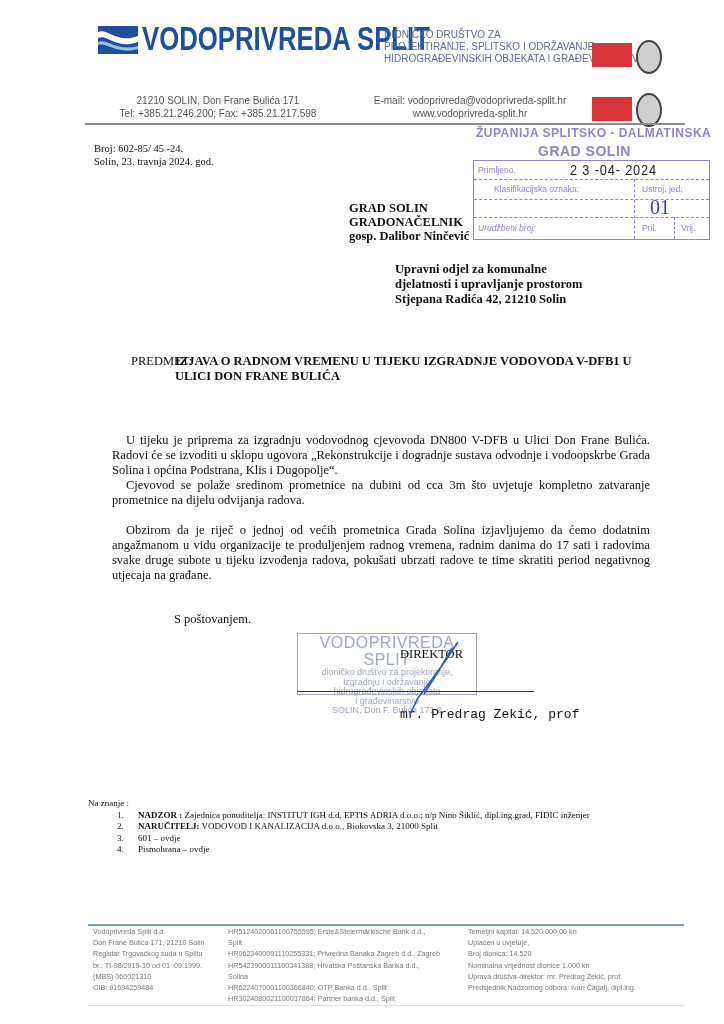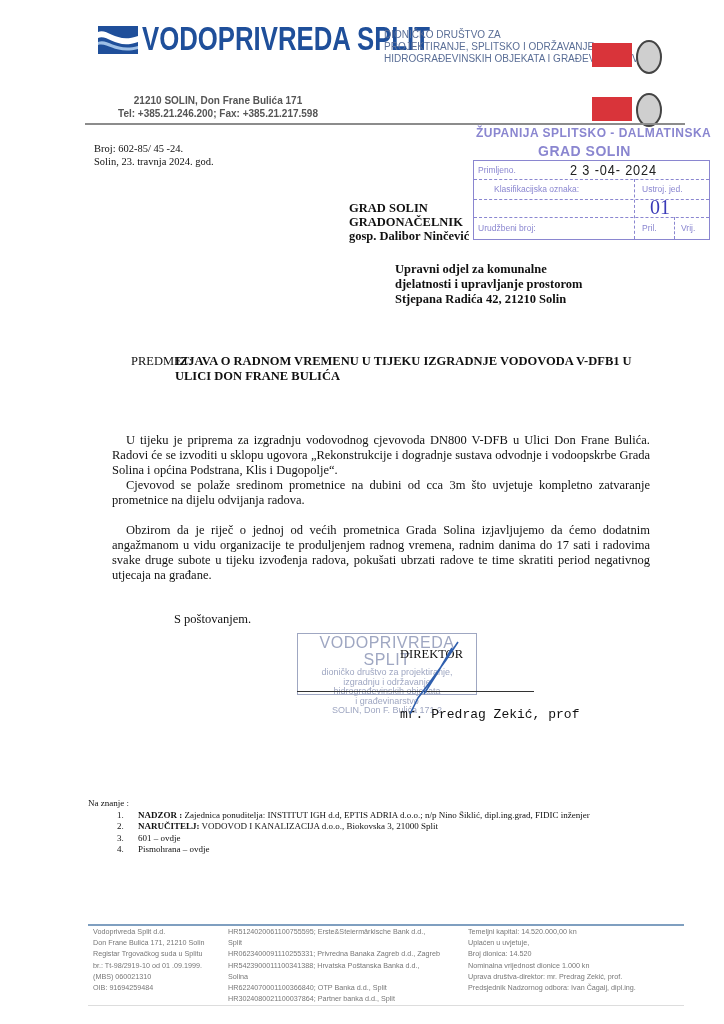--- a/index.html
+++ b/index.html
@@ -5,21 +5,21 @@
   html, body { margin:0; padding:0; background:#fff; }
   body { width:724px; height:1024px; position:relative; overflow:hidden; font-family:"Liberation Serif", serif; color:#111; }
   .abs { position:absolute; }
 
   
   .logo-mark { left:98px; top:26px; width:40px; height:28px; }
   .logo-text { left:142px; top:20px; font-family:"Liberation Sans", sans-serif; font-weight:bold; font-size:33px; color:#1f4f9a; letter-spacing:0px; transform:scaleX(0.78); transform-origin:left top; white-space:nowrap; }
   .company-desc { left:352px; top:29px; font-size:10px; line-height:12px; color:#5a6e96; font-family:"Liberation Sans", sans-serif;margin-left:32px; }
   .cert { width:40px; height:24px; background:#d9343a; }
   .cert-seal { width:22px; height:30px; border-radius:50%; border:2px solid #444; background:#cfcfcf; }
-  .addr-left { left:118px; top:94px; width:200px; text-align:center; font-size:10px; line-height:13px; color:#555; font-family:"Liberation Sans", sans-serif;font-weight:bold; }
+  .addr-left { left:118px; top:94px; width:200px; text-align:center; font-size:10px; line-height:13px; color:#555; font-family:"Liberation Sans", sans-serif; }
   .addr-right { left:340px; top:94px; width:260px; text-align:center; font-size:10px; line-height:13px; color:#555; font-family:"Liberation Sans", sans-serif; }
   .hr-top { left:85px; top:123px; width:600px; height:2px; background:#8c8c8c; }
 
   
   .ref { left:94px; top:142px; font-size:10.5px; line-height:13px; }
 
   
   .stamp-county { left:476px; top:126px; font-family:"Liberation Sans", sans-serif; font-weight:bold; font-size:12px; color:#8a86d0; letter-spacing:0.5px; }
   .stamp-city { left:538px; top:143px; font-family:"Liberation Sans", sans-serif; font-weight:bold; font-size:14px; color:#8a86d0; letter-spacing:0.5px; }
   .stamp-box { left:473px; top:160px; width:237px; height:80px; border:1.5px solid #8a86d0; box-sizing:border-box; font-family:"Liberation Sans", sans-serif; color:#8a86d0; font-size:8.5px; }
@@ -82,40 +82,42 @@
 <div class="abs cert" style="left:592px;top:43px;"></div>
 <div class="abs cert-seal" style="left:636px;top:40px;"></div>
 <div class="abs cert" style="left:592px;top:97px;"></div>
 <div class="abs cert-seal" style="left:636px;top:93px;"></div>
 
 <div class="abs addr-left">
   <div>21210 SOLIN, Don Frane Bulića 171</div>
   <div>Tel: +385.21.246.200; Fax: +385.21.217.598</div>
 </div>
 <div class="abs addr-right">
+  <div>E-mail: vodoprivreda@vodoprivreda-split.hr</div>
+  <div>www.vodoprivreda-split.hr</div>
 </div>
 <div class="abs hr-top"></div>
 
 <div class="abs ref">
   <div>Broj: 602-85/ 45 -24.</div>
   <div>Solin, 23. travnja 2024. god.</div>
 </div>
 
 <div class="abs stamp-county">ŽUPANIJA SPLITSKO - DALMATINSKA</div>
 <div class="abs stamp-city">GRAD SOLIN</div>
 <div class="abs stamp-box">
   <div class="row" style="top:0;height:18px;"></div>
   <div class="row" style="top:18px;height:20px;"></div>
   <div class="row" style="top:38px;height:18px;"></div>
   <div style="position:absolute;left:160px;top:18px;bottom:0;border-left:1px dashed #8a86d0;"></div>
   <div style="position:absolute;left:200px;top:56px;bottom:0;border-left:1px dashed #8a86d0;"></div>
   <span style="position:absolute;left:4px;top:4px;">Primljeno.</span>
   <span style="position:absolute;left:20px;top:23px;">Klasifikacijska oznaka:</span>
   <span style="position:absolute;left:168px;top:23px;">Ustroj. jed.</span>
-  <span style="position:absolute;left:4px;top:62px;">Urudžbeni broj:</span>
+  <span style="position:absolute;left:4px;top:62px;font-style:italic;">Urudžbeni broj:</span>
   <span style="position:absolute;left:168px;top:62px;">Pril.</span>
   <span style="position:absolute;left:207px;top:62px;">Vrij.</span>
 </div>
 <div class="abs stamp-date">2 3 -04- 2024</div>
 <div class="abs stamp-hand">01</div>
 
 <div class="abs recipient">
   <div>GRAD SOLIN</div>
   <div>GRADONAČELNIK</div>
   <div>gosp. Dalibor Ninčević</div>

